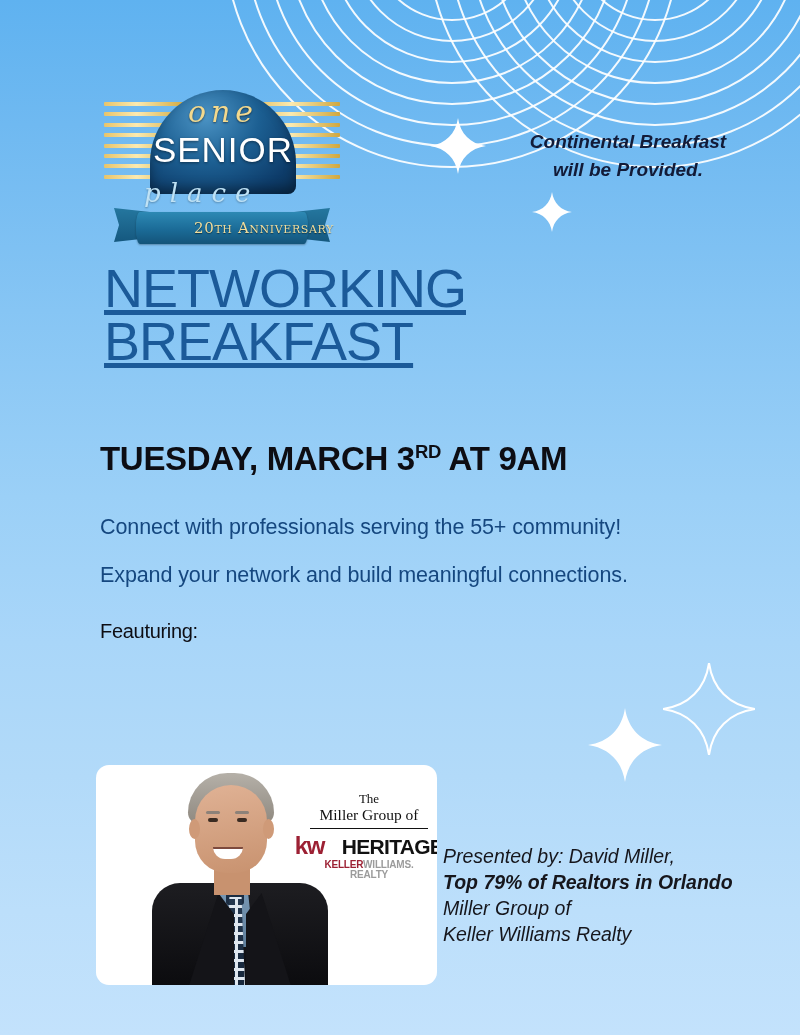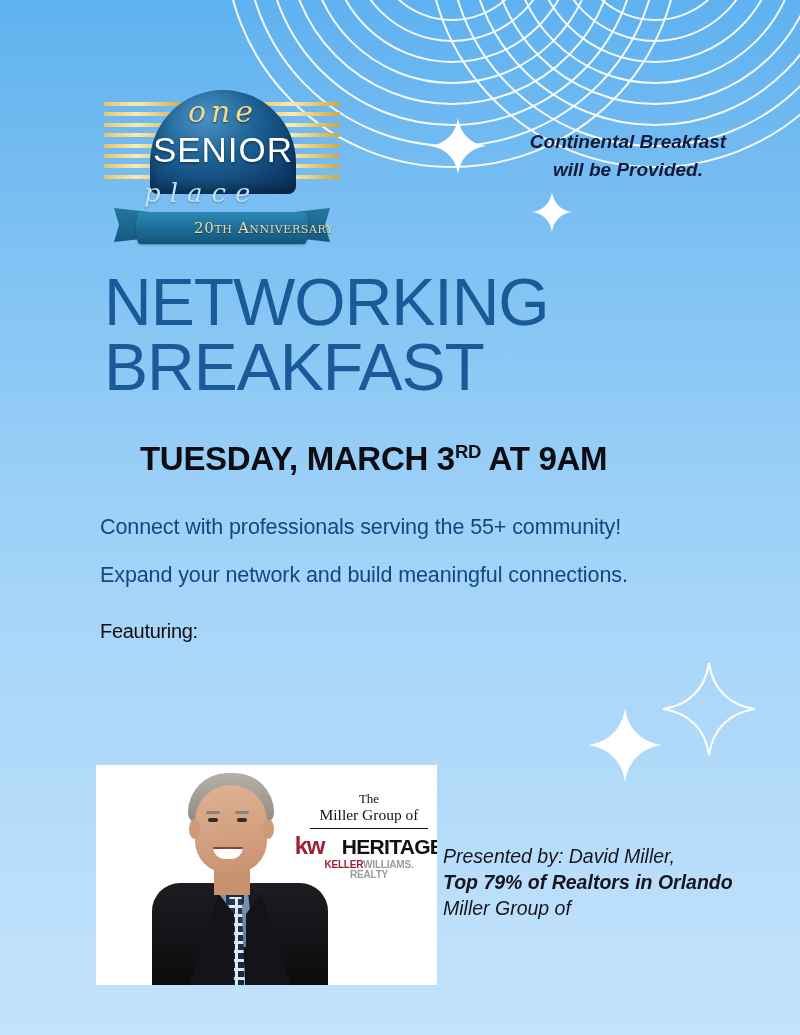--- a/index.html
+++ b/index.html
@@ -136,37 +136,37 @@
     text-align:center;
     color:#121b38;
     font-style:italic;
     font-weight:bold;
     font-size:19px;
     line-height:1.45;
   }
 
   
   #headline {
-    position:absolute; left:104px; top:270px; width:680px;
+    position:absolute; left:104px; top:262px; width:680px;
     color:#1b5a99;
-    font-size:66px;
+    font-size:54px;
     font-weight:500;
     line-height:.98;
     letter-spacing:-1px;
+    text-decoration:underline;
   }
   #headline span { display:block; }
 
   
   #dateline {
     position:absolute; left:100px; top:440px;
     color:#0d0d13;
     font-size:33px;
     font-weight:bold;
     letter-spacing:-.3px;
-    margin-left:40px;
   }
   #dateline sup { font-size:.56em; vertical-align:super; font-weight:bold; }
 
   
   .intro-line {
     position:absolute; left:100px;
     color:#15477f;
     font-size:21.5px;
     font-weight:500;
     letter-spacing:-.1px;
@@ -191,20 +191,21 @@
     letter-spacing:-.2px;
   }
   #featuring-body span { display:block; }
 
   
   #photo-card {
     position:absolute; left:96px; top:765px;
     width:341px; height:220px;
     background:#ffffff;
     overflow:hidden;
+    border-radius:13px;
   }
   #portrait {
     position:absolute; left:62px; top:4px; width:162px; height:216px;
   }
   .p-hair {
     position:absolute; left:30px; top:4px; width:86px; height:52px;
     background:linear-gradient(180deg,#b5b0a8,#8e887f);
     border-radius:44px 44px 14px 14px;
   }
   .p-head {
@@ -440,15 +441,16 @@
         <span id="kw-heritage">HERITAGE</span>
       </div>
       <div id="kw-sub"><b>KELLER</b><i>WILLIAMS. REALTY</i></div>
     </div>
   </div>
 
   <div id="presenter">
     <span>Presented by: David Miller,</span>
     <span class="bold">Top 79% of Realtors in Orlando</span>
     <span>Miller Group of</span>
+    <span>Keller Williams Realty</span>
   </div>
 
 </div>
 
 </body></html>

